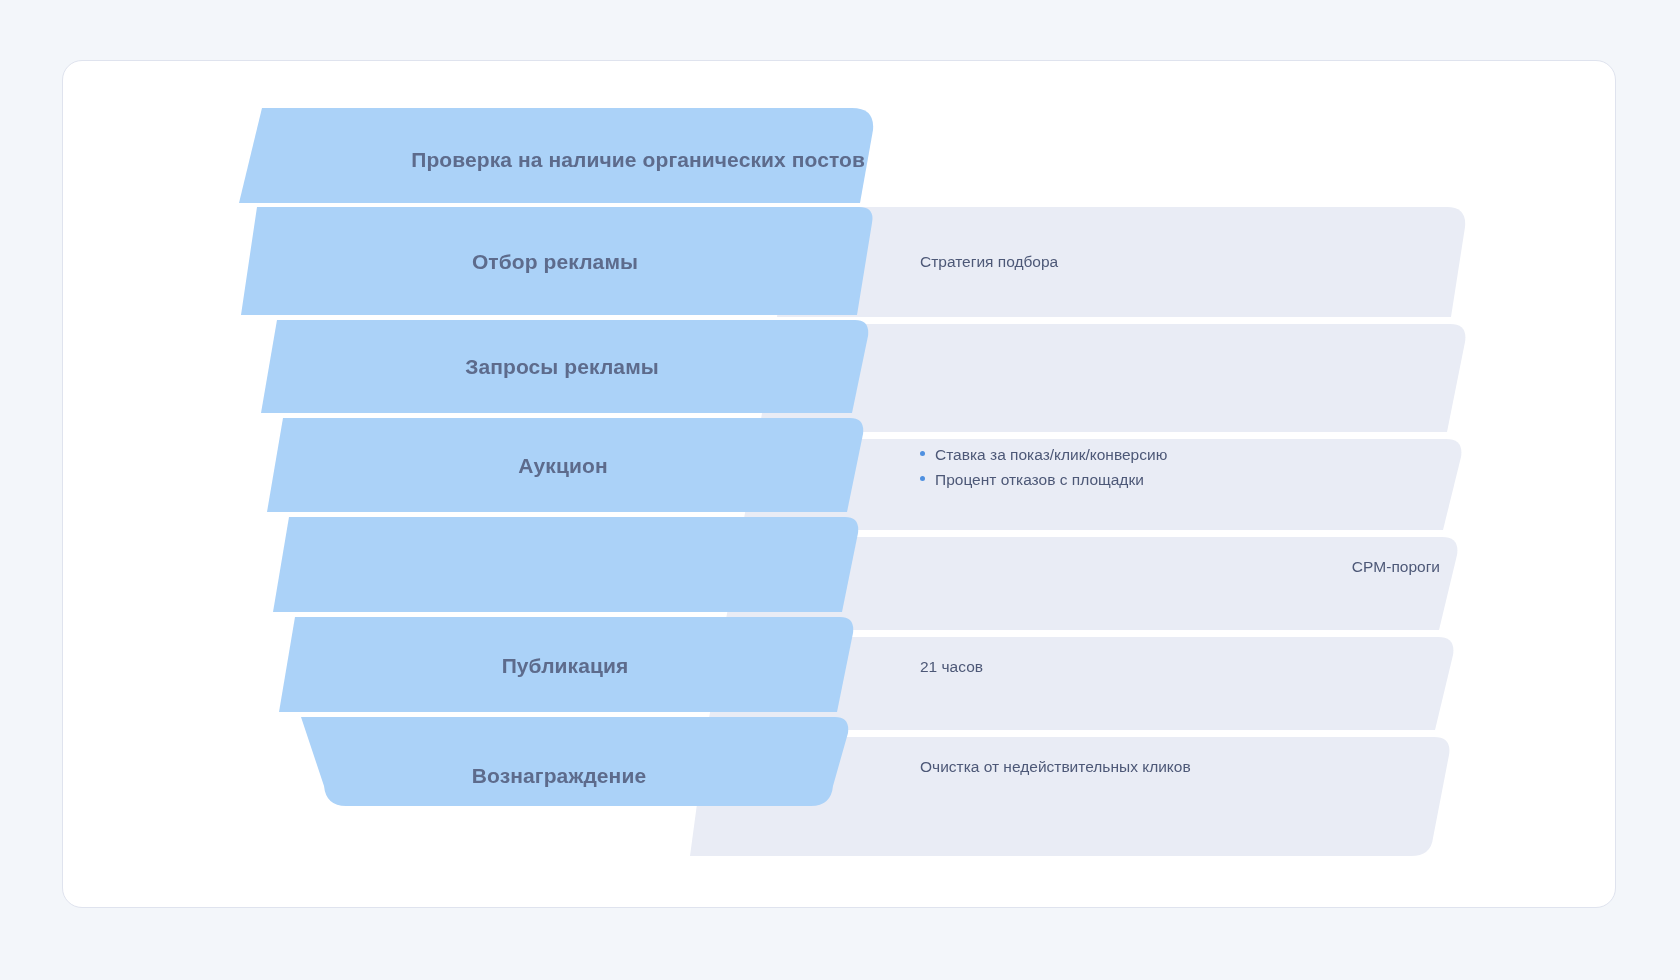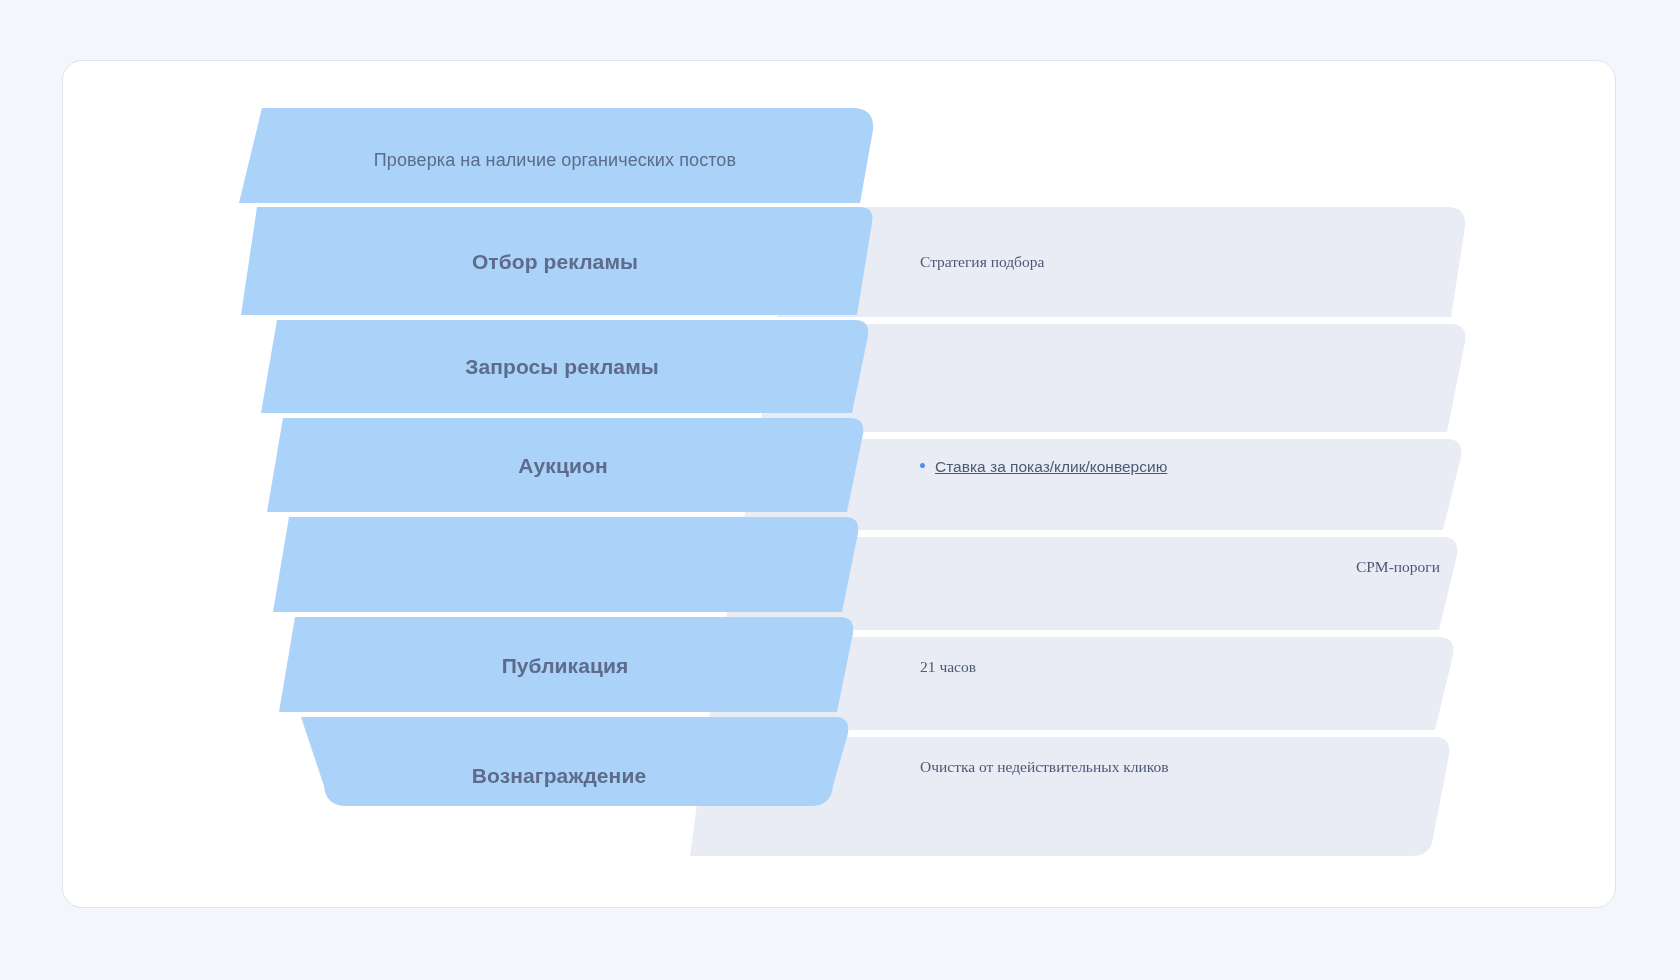--- a/index.html
+++ b/index.html
@@ -49,39 +49,39 @@
     align-items: center;
     justify-content: center;
     text-align: center;
     color: #5d6b8c;
     font-weight: bold;
     letter-spacing: 0.1px;
     line-height: 1.35;
     pointer-events: none;
   }
   .stage-label.top-stage {
-    font-size: 18px;
-    font-weight: normal;
+    font-size: 21px;
+    font-weight: bold;
+    justify-content: flex-end;
   }
   .stage-label.normal-stage {
     font-size: 21px;
   }
   .detail-block {
     position: absolute;
     display: flex;
     flex-direction: column;
     justify-content: center;
     color: #4d5877;
     font-size: 15.5px;
     line-height: 1.55;
   }
   .detail-single {
     font-size: 15.5px;
     color: #4d5877;
-    font-family: Liberation Serif, serif;
   }
   .detail-list {
     list-style: none;
     margin: 0;
     padding: 0;
   }
   .detail-list li {
     position: relative;
     padding-left: 15px;
     font-size: 15.5px;
@@ -142,23 +142,24 @@
 
 
     <div class="stage-label normal-stage" style="left:280px; top:621px; width:570px; height:90px;">Публикация</div>
 
     <div class="stage-label normal-stage" style="left:279px; top:718px; width:560px; height:116px;">Вознаграждение</div>
 
     <div class="detail-block" style="left:920px; top:212px; width:520px; height:100px;">
       <div class="detail-single">Стратегия подбора</div>
     </div>
 
-    <div class="detail-block" style="left:920px; top:422px; width:520px; height:90px;text-decoration:underline;">
+    <div class="detail-block" style="left:920px; top:422px; width:520px; height:90px;">
       <ul class="detail-list">
         <li>Ставка за показ/клик/конверсию</li>
+        <li>Процент отказов с площадки</li>
       </ul>
     </div>
 
     <div class="detail-block" style="left:920px; top:522px; width:520px; height:90px;text-align:right;">
       <div class="detail-single">CPM-пороги</div>
     </div>
 
     <div class="detail-block" style="left:920px; top:622px; width:520px; height:90px;">
       <div class="detail-single">21 часов</div>
     </div>

